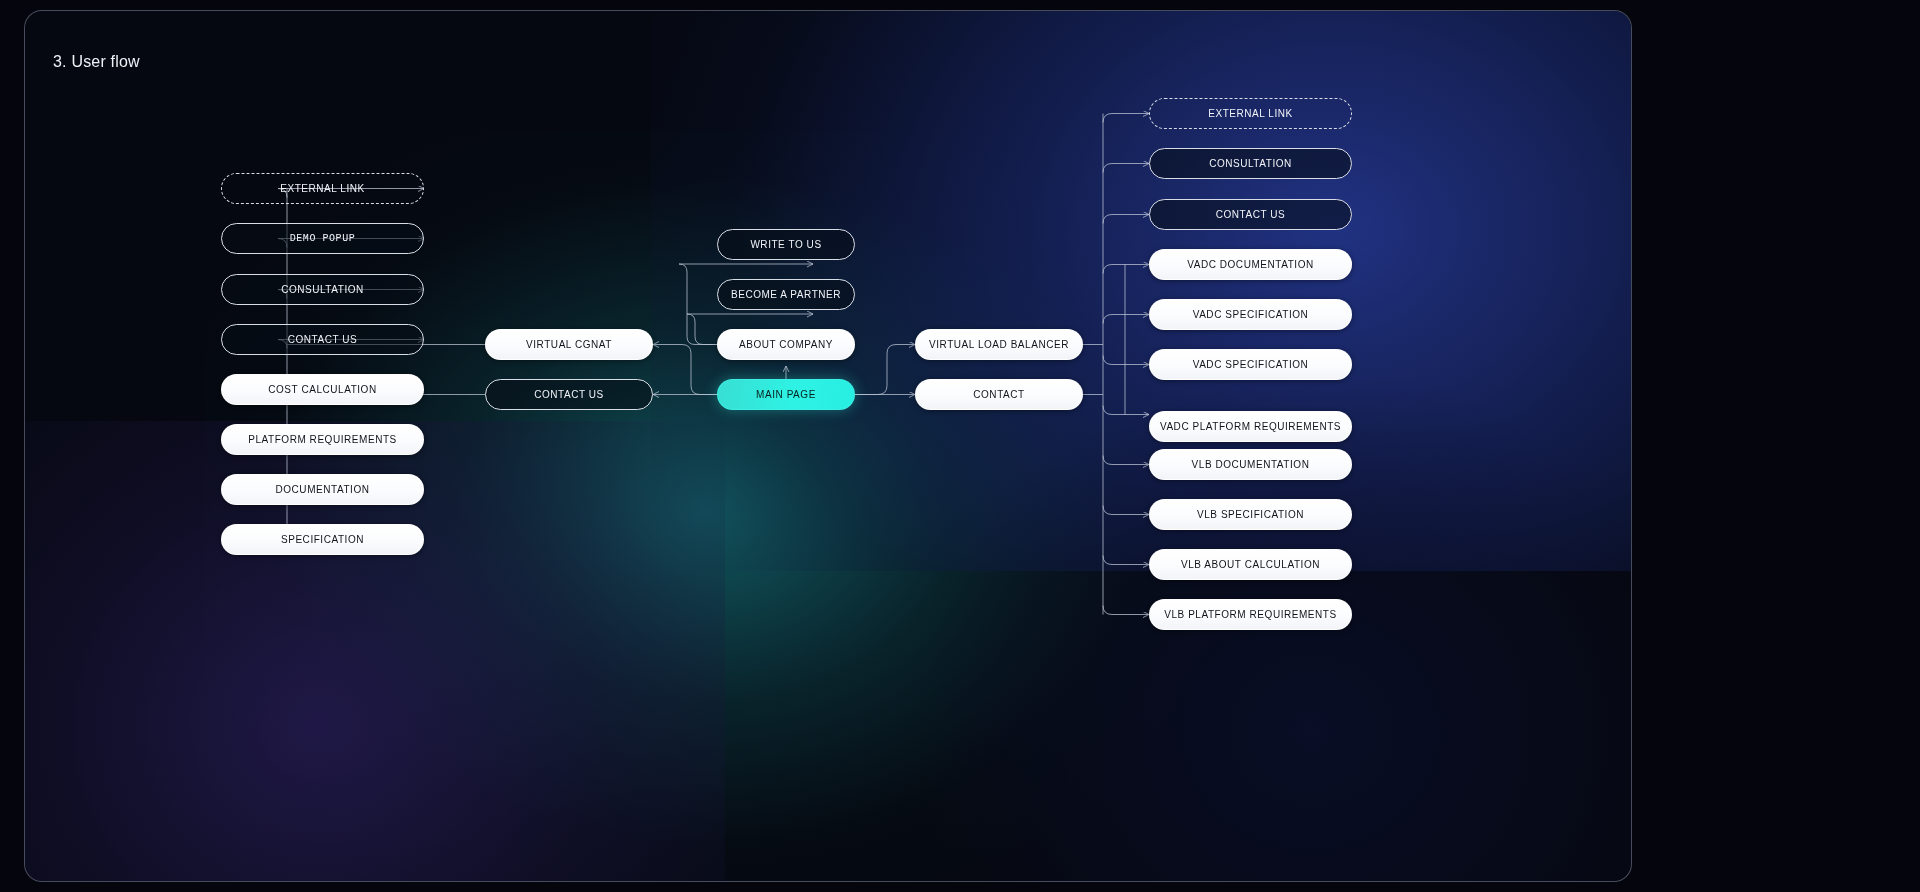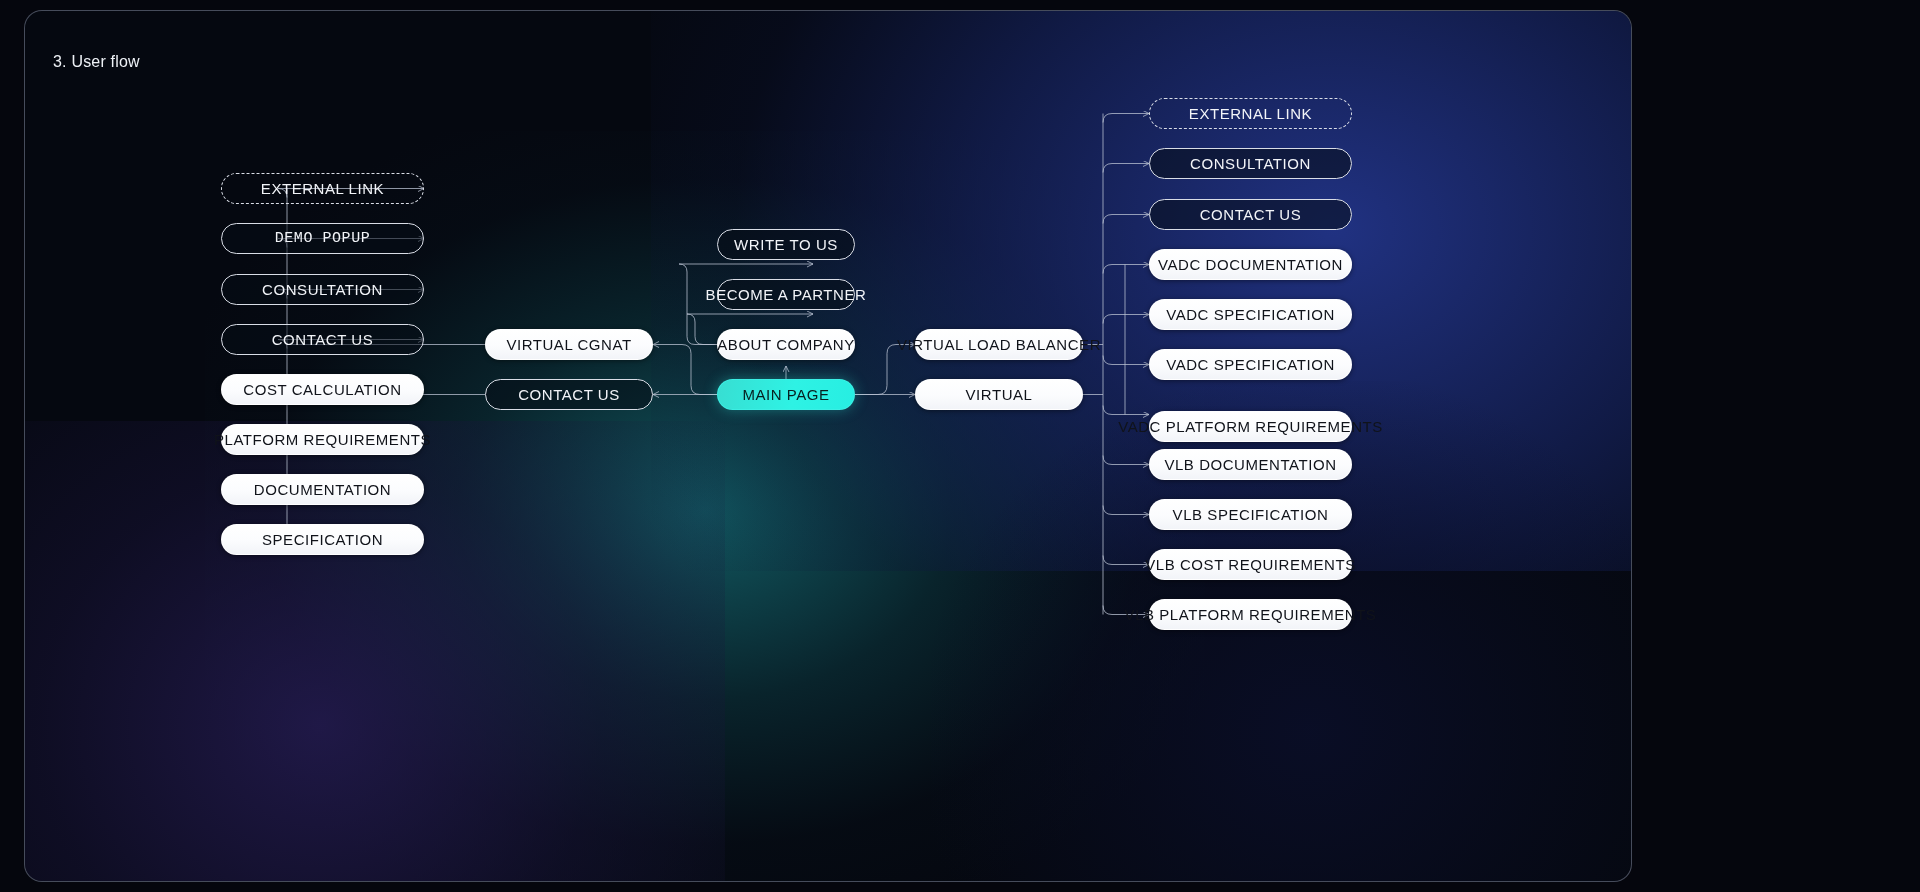--- a/index.html
+++ b/index.html
@@ -40,21 +40,21 @@
     font-size:16px; color:#eef1f6; letter-spacing:0.2px;
   }
   #canvas { position:absolute; inset:0; }
   #edges { position:absolute; left:0; top:0; width:1872px; height:872px; }
 
   .node {
     position:absolute;
     height:31px;
     border-radius:16px;
     display:flex; align-items:center; justify-content:center;
-    font-size:15px;
+    font-size:10px;
     letter-spacing:0.55px;
     white-space:nowrap;
     text-align:center;
   }
   .node.outline {
     background:rgba(6,12,22,0.55);
     border:1px solid #d9dde6;
     color:#f2f4f8;
   }
   .node.dashed {
@@ -166,21 +166,21 @@
       <div class="node filled" style="left: 692px; top: 318px; width: 138px;">
         <span>ABOUT COMPANY</span>
       </div>
       <div class="node accent" style="left: 692px; top: 368px; width: 138px;">
         <span>MAIN PAGE</span>
       </div>
       <div class="node filled" style="left: 890px; top: 318px; width: 168px;">
         <span>VIRTUAL LOAD BALANCER</span>
       </div>
       <div class="node filled" style="left: 890px; top: 368px; width: 168px;">
-        <span>VIRTUAL</span>
+        <span>CONTACT</span>
       </div>
       <div class="node dashed" style="left: 1124px; top: 87px; width: 203px;">
         <span>EXTERNAL LINK</span>
       </div>
       <div class="node outline" style="left: 1124px; top: 137px; width: 203px;">
         <span>CONSULTATION</span>
       </div>
       <div class="node outline" style="left: 1124px; top: 188px; width: 203px;">
         <span>CONTACT US</span>
       </div>
@@ -196,19 +196,19 @@
       <div class="node filled" style="left: 1124px; top: 400px; width: 203px;">
         <span>VADC PLATFORM REQUIREMENTS</span>
       </div>
       <div class="node filled" style="left: 1124px; top: 438px; width: 203px;">
         <span>VLB DOCUMENTATION</span>
       </div>
       <div class="node filled" style="left: 1124px; top: 488px; width: 203px;">
         <span>VLB SPECIFICATION</span>
       </div>
       <div class="node filled" style="left: 1124px; top: 538px; width: 203px;">
-        <span>VLB COST REQUIREMENTS</span>
+        <span>VLB ABOUT CALCULATION</span>
       </div>
       <div class="node filled" style="left: 1124px; top: 588px; width: 203px;">
         <span>VLB PLATFORM REQUIREMENTS</span>
       </div>
     </div>
 </div>
 
 </body></html>

